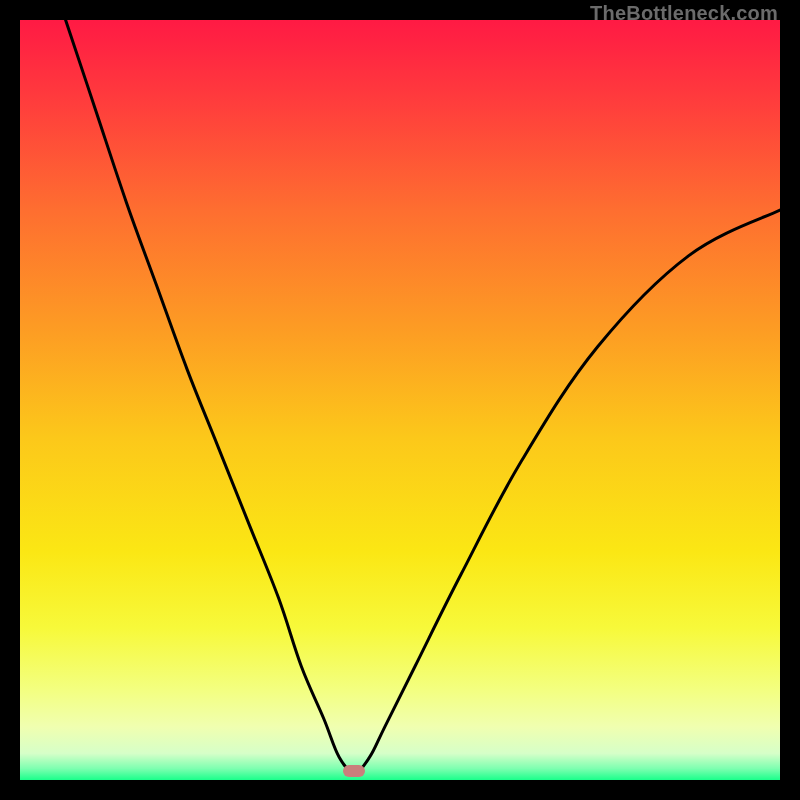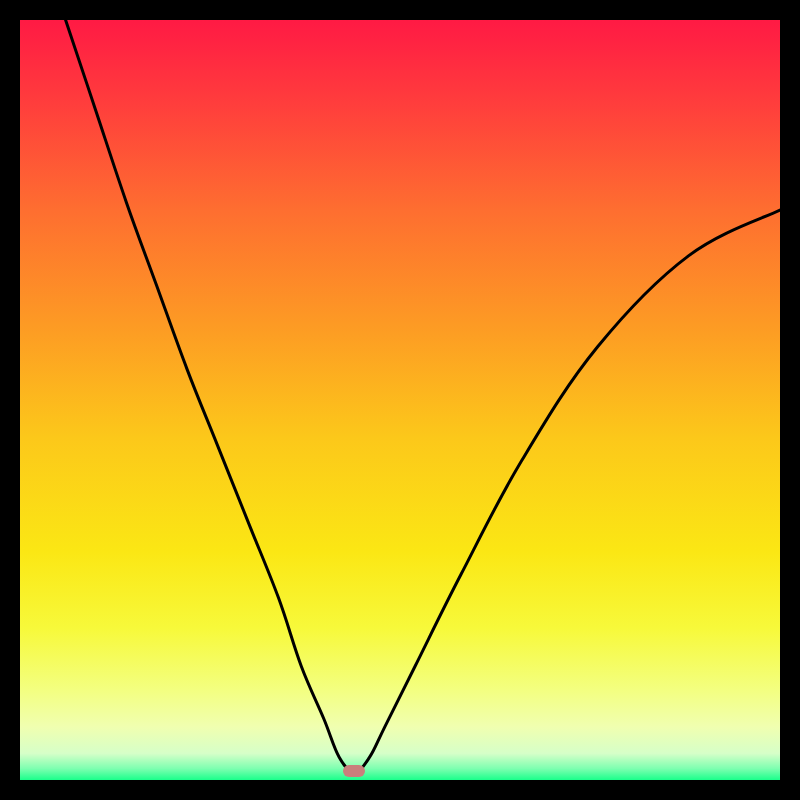--- a/index.html
+++ b/index.html
@@ -69,13 +69,14 @@
       <rect x="0" y="0" width="760" height="760" fill="url(#bg-grad)"></rect>
     </svg>
 
     <svg class="curve" width="760" height="760" viewBox="0 0 760 760" preserveAspectRatio="none">
       <path id="curve-path" d="M 45.6 0.0 C 51.1 16.4, 65.1 58.4, 76.0 91.2 C 86.9 124.0, 95.5 150.9, 106.4 182.4 C 117.3 213.9, 125.9 235.9, 136.8 266.0 C 147.7 296.1, 156.3 320.9, 167.2 349.6 C 178.1 378.3, 186.7 398.2, 197.6 425.6 C 208.5 453.0, 217.1 474.2, 228.0 501.6 C 238.9 529.0, 248.8 551.6, 258.4 577.6 C 268.0 603.6, 273.0 624.1, 281.2 646.0 C 289.4 667.9, 297.2 682.8, 304.0 699.2 C 310.8 715.6, 313.7 727.6, 319.2 737.2 C 324.7 746.8, 328.9 752.4, 334.4 752.4 C 339.9 752.4, 344.1 745.4, 349.6 737.2 C 355.1 729.0, 356.6 723.2, 364.8 706.8 C 373.0 690.4, 381.5 673.4, 395.2 646.0 C 408.9 618.6, 421.6 591.7, 440.8 554.8 C 460.0 517.9, 477.0 481.8, 501.6 440.8 C 526.2 399.8, 547.5 363.7, 577.6 326.8 C 607.7 289.9, 636.0 260.2, 668.8 235.6 C 701.6 211.0, 743.6 198.2, 760.0 190.0" fill="none" stroke-width="3" stroke-linecap="round" stroke-linejoin="round" stroke="#000000"></path>
     </svg>
 
     <div class="marker" style="left: 44%; top: 98.8%; background: rgb(201, 127, 124);"></div>
   </div>
 
+  <div class="watermark">TheBottleneck.com</div>
 </div>
 
 </body></html>

